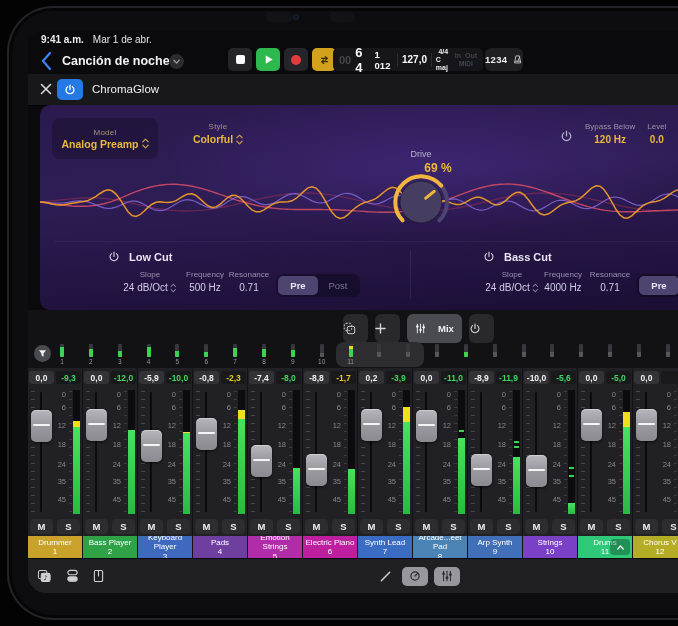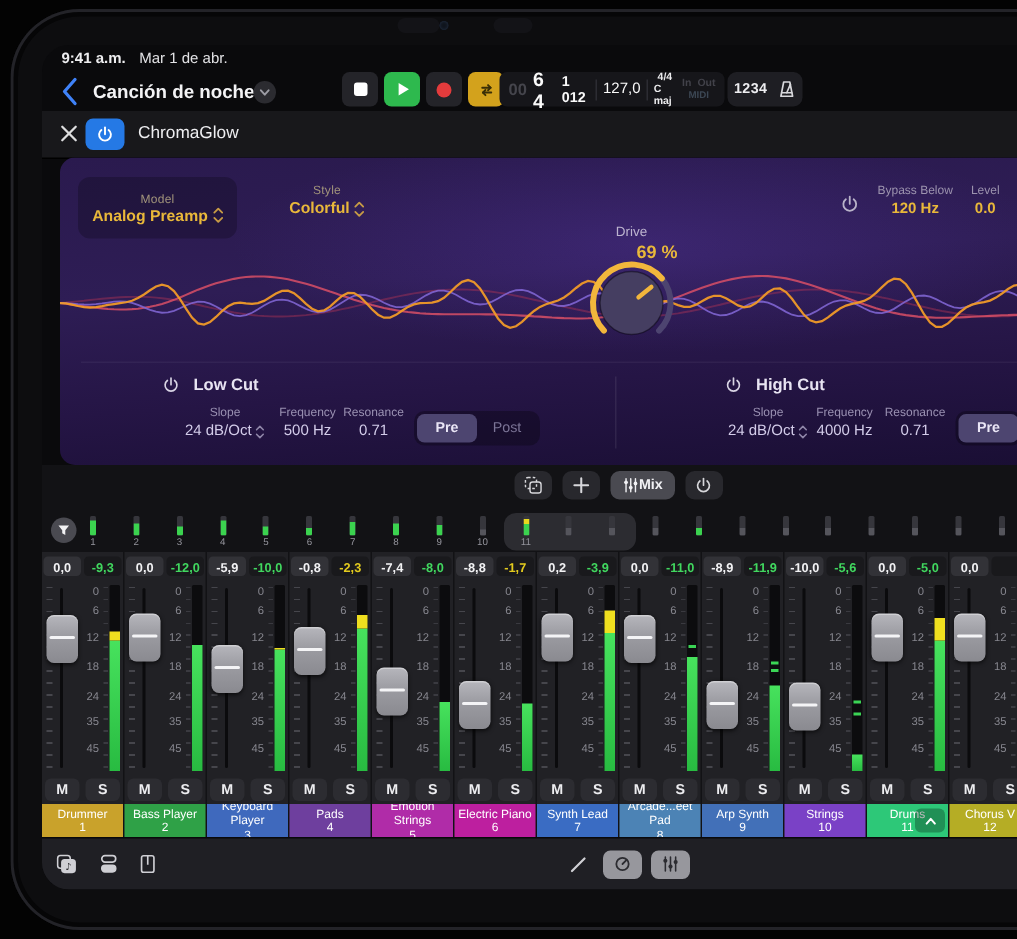--- a/index.html
+++ b/index.html
@@ -33,27 +33,27 @@
         display:flex;align-items:center;justify-content:center}
   .tbtn.play{background:#2eb94e}.tbtn.loop{background:#d3a21c}
   .stop-square{width:9px;height:9px;border-radius:2px;background:#fff}
   .rec-dot{width:10px;height:10px;border-radius:50%;background:#e33b3c}
   .lcd{position:absolute;left:305px;top:0;width:150px;height:23px;background:#16161a;border-radius:5px;
        display:flex;align-items:center;padding:0 6px;box-sizing:border-box;gap:4px;color:#fafafa}
   .lcd .dim{color:#45454c;font-size:11px;font-weight:bold}
   .lcd .pos{font-size:13px;font-weight:bold;letter-spacing:.5px}
   .lcd .sub{font-size:9.5px;font-weight:bold}
   .lcd .sep{width:1px;height:14px;background:#2c2c33}
-  .lcd .tempo{font-size:10px;font-weight:normal}
+  .lcd .tempo{font-size:10px;font-weight:bold}
   .two{display:flex;flex-direction:column;align-items:center;line-height:8px}
   .two .t{font-size:7px;font-weight:bold;color:#ececee}
   .io .t{color:#42424a}
   .io .midi{color:#3c4754;font-size:6.5px;font-weight:bold}
   .io .row{display:flex;gap:4px}
-  .count-pill{position:absolute;left:457px;top:0;width:50px;height:23px;background:#1e1e23;border-radius:6px;
+  .count-pill{position:absolute;left:457px;top:0;width:38px;height:23px;background:#1e1e23;border-radius:6px;
               display:flex;align-items:center;justify-content:center;gap:6px}
   .count-pill .num{font-size:9.5px;font-weight:bold;color:#ededf0;letter-spacing:.3px}
 
   
   .pbar{position:absolute;left:0;top:44px;right:0;height:31px;background:#18181b;border-bottom:1px solid #000}
   .pwr-pill{position:absolute;left:29px;top:5px;width:26px;height:21px;border-radius:5px;background:#2579e5;
             display:flex;align-items:center;justify-content:center}
   .pname{position:absolute;left:64px;top:9px;font-size:11.5px;color:#eeeef1}
   .xbtn{position:absolute;left:12px;top:9px}
 
@@ -81,22 +81,22 @@
   .param .pv{font-size:10px;color:#d3cce9;display:flex;align-items:center;gap:3px}
   .seg{position:absolute;top:169px;height:23px;display:flex;align-items:center;background:rgba(0,0,0,.28);
        border-radius:7px;padding:2px;box-sizing:border-box}
   .seg .opt{width:40px;height:19px;border-radius:5px;display:flex;align-items:center;justify-content:center;
             font-size:9.5px;color:#7b7496}
   .seg .sel{background:#4d4570;color:#eae6f6;font-weight:600}
 
   
   .mixer{position:absolute;left:0;top:280px;right:0;bottom:0;background:#121215}
   .mtb{position:absolute;left:315px;top:4px;display:flex;gap:7px;height:23px}
-  .mtb .b{min-width:25px;height:19px;border-radius:6px;background:#28282d;display:flex;align-items:center;
-          justify-content:center;gap:0}
+  .mtb .b{min-width:25px;height:29px;border-radius:6px;background:#28282d;display:flex;align-items:center;
+          justify-content:flex-start;gap:12px}
   .mtb .mixb{background:#4a4a51;padding:0 8px;font-size:9.5px;font-weight:600;color:#f1f1f4}
   .ovrow{position:absolute;left:0;top:32px;right:0;height:26px}
   .ov-hl{position:absolute;left:308px;top:0;width:88px;height:25px;background:#2c2c31;border-radius:8px}
   .filter-btn{position:absolute;left:6px;top:3px;width:17px;height:17px;border-radius:50%;background:#4a4a51;
               display:flex;align-items:center;justify-content:center}
   .mmw{position:absolute;top:2px;width:10px;display:flex;flex-direction:column;align-items:center}
   .mm{width:4px;height:13px;background:#36363c;border-radius:1px;position:relative;overflow:hidden}
   .mmf{position:absolute;bottom:0;left:0;right:0}
   .mmf.g{background:#3bd34f}
   .mmf.gy{background:linear-gradient(180deg,#e8d81e 0 30%,#3bd34f 30%)}
@@ -341,21 +341,21 @@
       <div class="opt">Post</div>
     </div>
 
     <div class="cut-title" style="left:443px">
       <svg width="12" height="12" viewBox="0 0 14 14">
         <g fill="none" stroke="#d8d4e4" stroke-width="1.3" stroke-linecap="round">
           <path d="M7 1.2 V6.4"></path>
             <path d="M4.2 3.1 a4.6 4.6 0 1 0 5.6 0"></path>
           </g>
       </svg>
-      <span>High Cut</span>
+      <span>Bass Cut</span>
     </div>
     <div class="param" style="left:472px">
       <span class="pl">Slope</span>
       <span class="pv">
           <span>24 dB/Oct</span>
         <svg width="6" height="10" viewBox="0 0 8 12">
           <g fill="none" stroke="#8f86a8" stroke-width="1.4" stroke-linecap="round" stroke-linejoin="round">
             <polyline points="1,4 4,1 7,4"></polyline>
               <polyline points="1,8 4,11 7,8"></polyline>
             </g>

